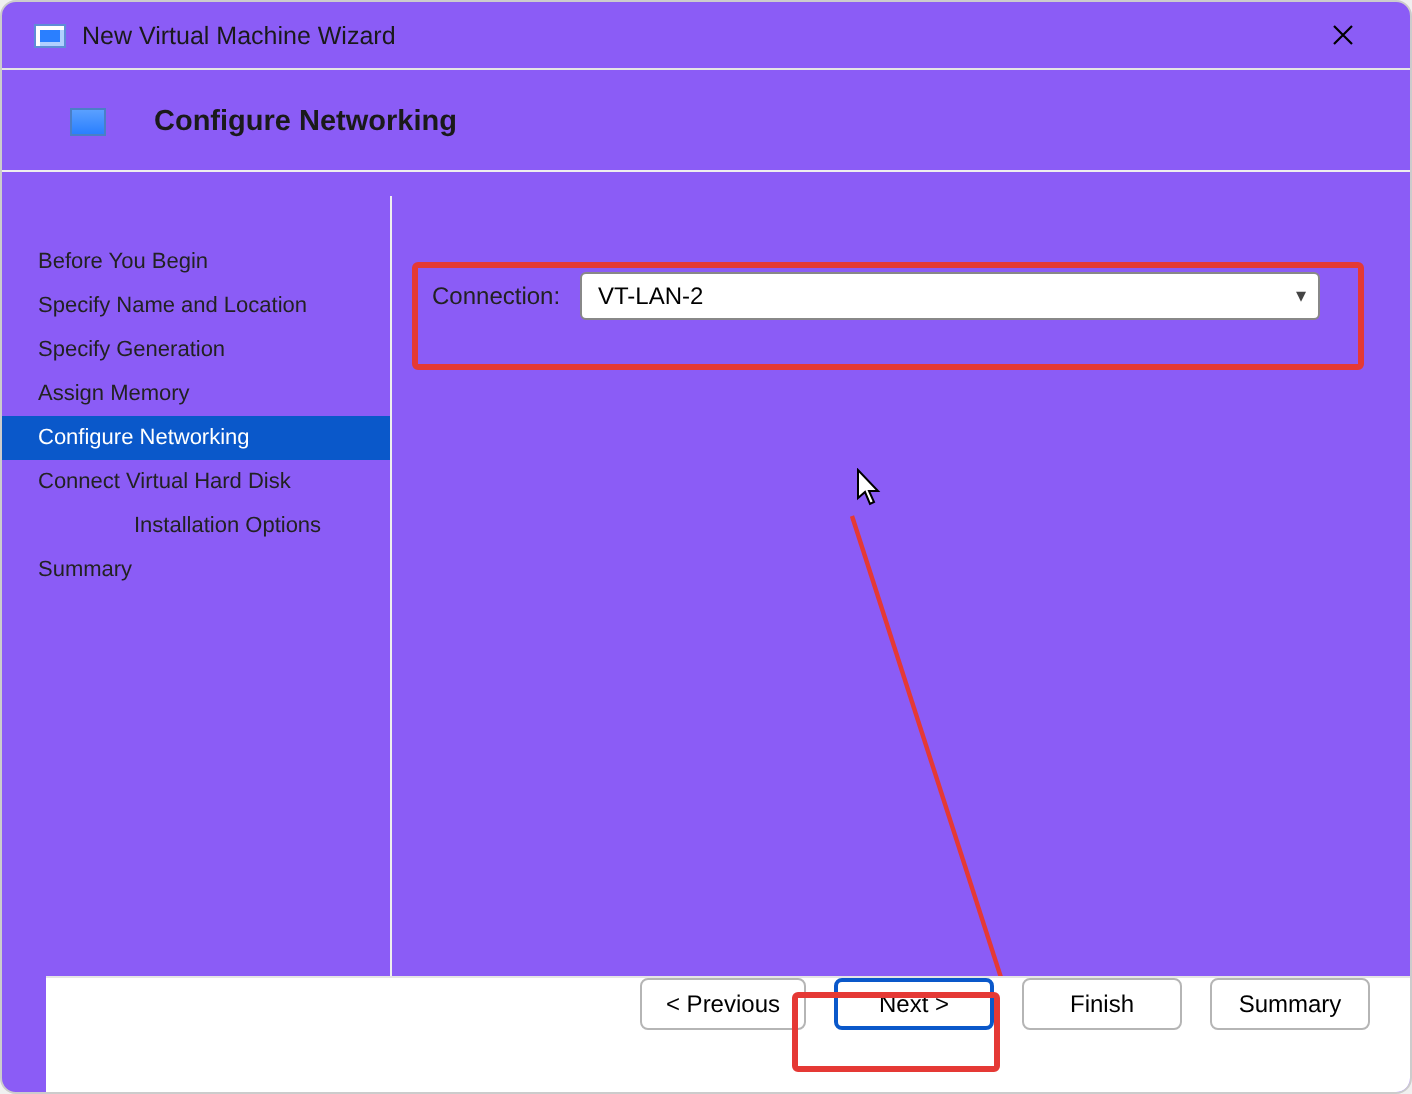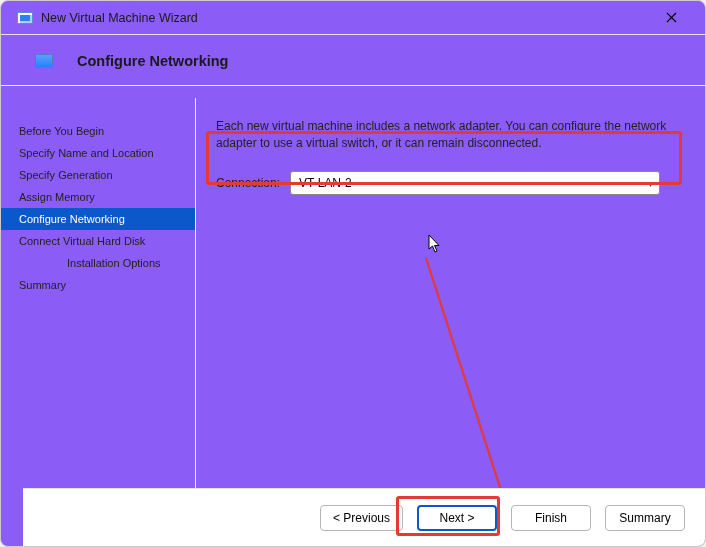--- a/index.html
+++ b/index.html
@@ -134,21 +134,21 @@
     left: 200px; top: 100px;
     width: 330px; height: 380px;
     pointer-events: none;
   }
   .footer {
     position: absolute;
     left: 0; right: 0; bottom: 0;
     height: 58px;
     border-top: 1px solid #e5e5e5;
     display: flex;
-    align-items: center;
+    align-items: flex-start;
     justify-content: flex-end;
     gap: 14px;
     padding: 0 20px 0 0;
     background: #fff;
     margin-left: 22px;
   }
   .btn {
     min-width: 80px;
     height: 26px;
     border: 1px solid #b5b5b5;
@@ -199,21 +199,20 @@
       <div class="step">Specify Name and Location</div>
       <div class="step">Specify Generation</div>
       <div class="step">Assign Memory</div>
       <div class="step selected">Configure Networking</div>
       <div class="step">Connect Virtual Hard Disk</div>
       <div class="step sub">Installation Options</div>
       <div class="step">Summary</div>
     </div>
 
     <div class="content">
-      <div class="desc">Each new virtual machine includes a network adapter. You can configure the network adapter to use a virtual switch, or it can remain disconnected.</div>
 
       <div class="row">
         <div class="row-label">Connection:</div>
         <div class="select">
           <span>VT-LAN-2</span>
           <span class="chev">▾</span>
         </div>
       </div>
 
       <div class="highlight-box"></div>

